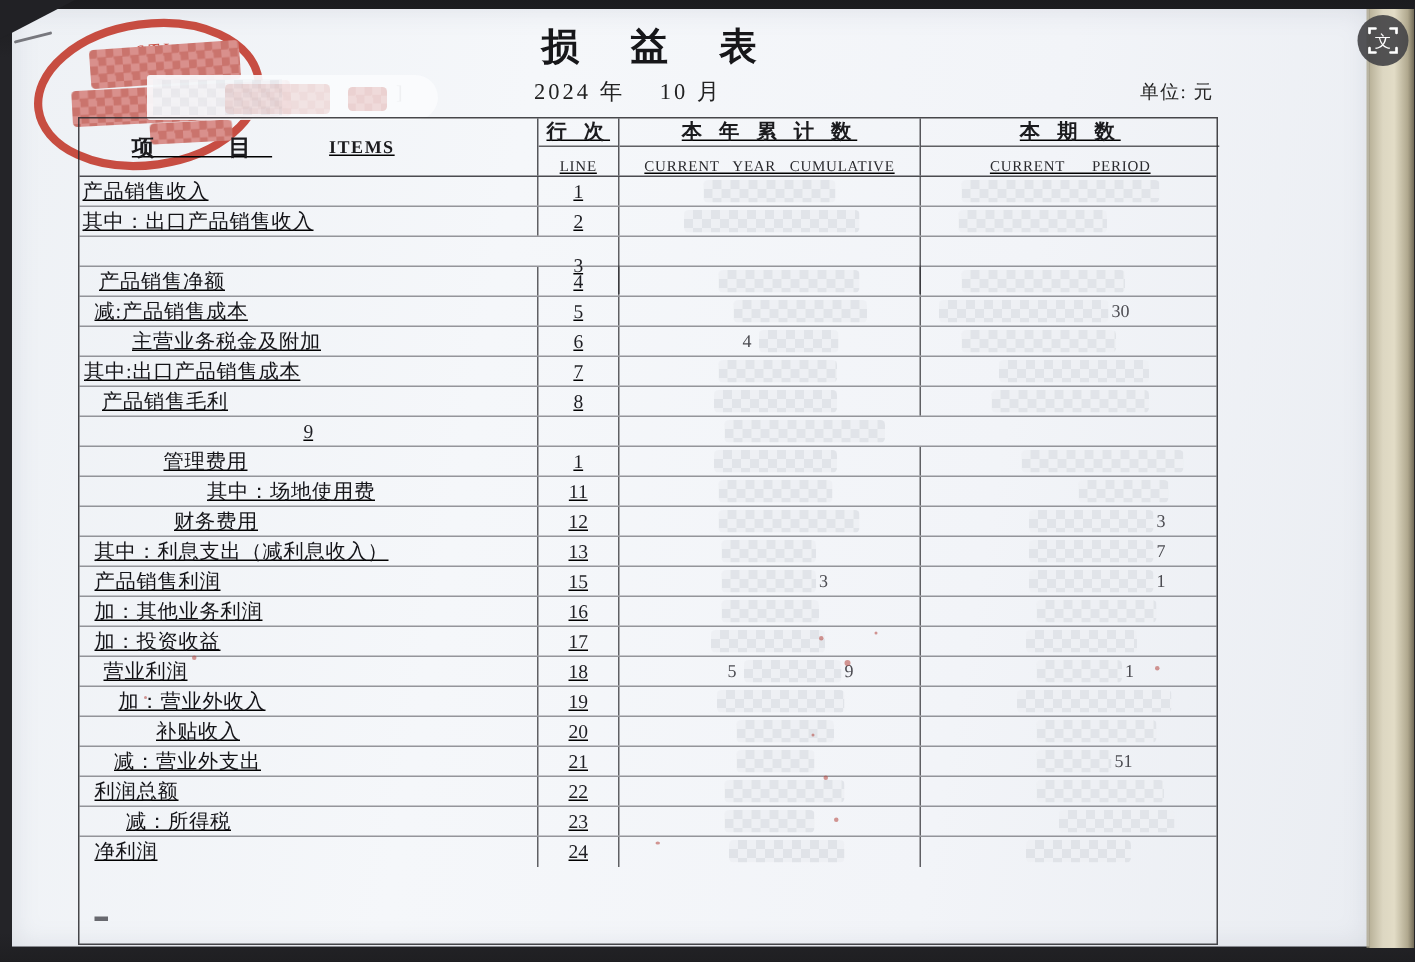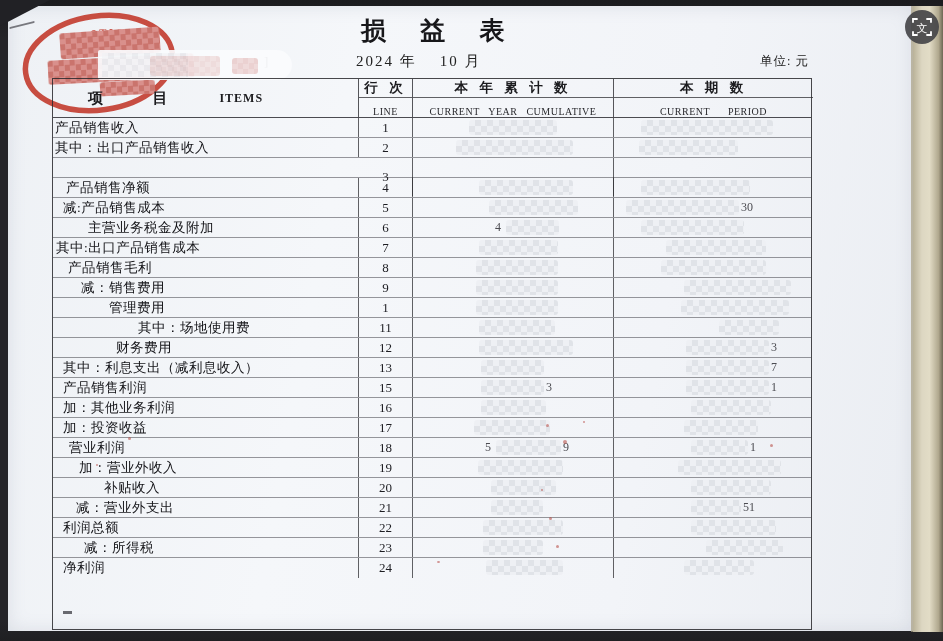--- a/index.html
+++ b/index.html
@@ -34,21 +34,21 @@
   .pink{position:absolute;background:repeating-conic-gradient(#d9908c 0% 25%,#ca746d 0% 50%);
         background-size:11px 11px;filter:blur(.5px);border-radius:3px;z-index:6;}
   .blur-strip{position:absolute;left:98px;top:50px;width:194px;height:30px;z-index:7;
         background:rgba(250,251,253,.93);border-radius:2px 15px 15px 2px;}
   .strip-grey{position:absolute;left:102px;top:53px;width:86px;height:24px;z-index:8;opacity:.55;
         background:repeating-conic-gradient(#dfe2e7 0% 25%,#f0f2f5 0% 50%);background-size:12px 12px;filter:blur(.4px);}
   .strip-pink1{position:absolute;left:150px;top:56px;width:70px;height:20px;z-index:8;opacity:.22;}
   .strip-pink2{position:absolute;left:232px;top:58px;width:26px;height:16px;z-index:8;opacity:.3;}
   
   .tbl{position:absolute;left:52px;top:78px;width:760px;height:552px;
-       border:1.5px solid rgba(40,40,44,.85);box-sizing:border-box;z-index:10;}
+       border:1.5px solid rgba(40,40,44,.85);box-sizing:border-box;z-index:10;text-decoration:underline;}
   .hdr{display:grid;grid-template-columns:306px 54px 201px 199px;height:38px;
        border-bottom:1px solid rgba(45,45,50,.85);}
   .hcell{border-right:1px solid rgba(45,45,50,.8);box-sizing:border-box;overflow:hidden;gap:8px;}
   .hcell:last-child{border-right:none;}
   .h-items{display:flex;align-items:center;justify-content:center;padding-right:60px;gap:38px;}
   .h-items .cn{font-size:15px;font-weight:bold;letter-spacing:14px;color:#1b1b1e;white-space:pre;}
   .h-items .en{font-size:12px;font-weight:bold;letter-spacing:1px;color:#1b1b1e;}
   .h-split{display:flex;flex-direction:column;}
   .h-split .cn{height:19px;border-bottom:1px solid rgba(45,45,50,.75);display:flex;align-items:center;
        justify-content:center;font-size:13.5px;font-weight:bold;letter-spacing:4px;color:#1b1b1e;white-space:pre;box-sizing:border-box;}
@@ -230,23 +230,20 @@
       <span>8</span>
     </div>
     <div class="cell">
             <div class="redact" style="left: 63px; width: 82px;"></div>
           </div>
     <div class="cell">
             <div class="redact" style="left: 47px; width: 105px;"></div>
           </div>
   </div>
         <div class="row">
-    <div class="cell lbl" style="padding-left: 28px;">
-      <span>减：销售费用</span>
-    </div>
     <div class="cell lnum">
       <span>9</span>
     </div>
     <div class="cell">
             <div class="redact" style="left: 63px; width: 82px;"></div>
           </div>
     <div class="cell">
             <div class="redact" style="left: 70px; width: 107px;"></div>
           </div>
   </div>

